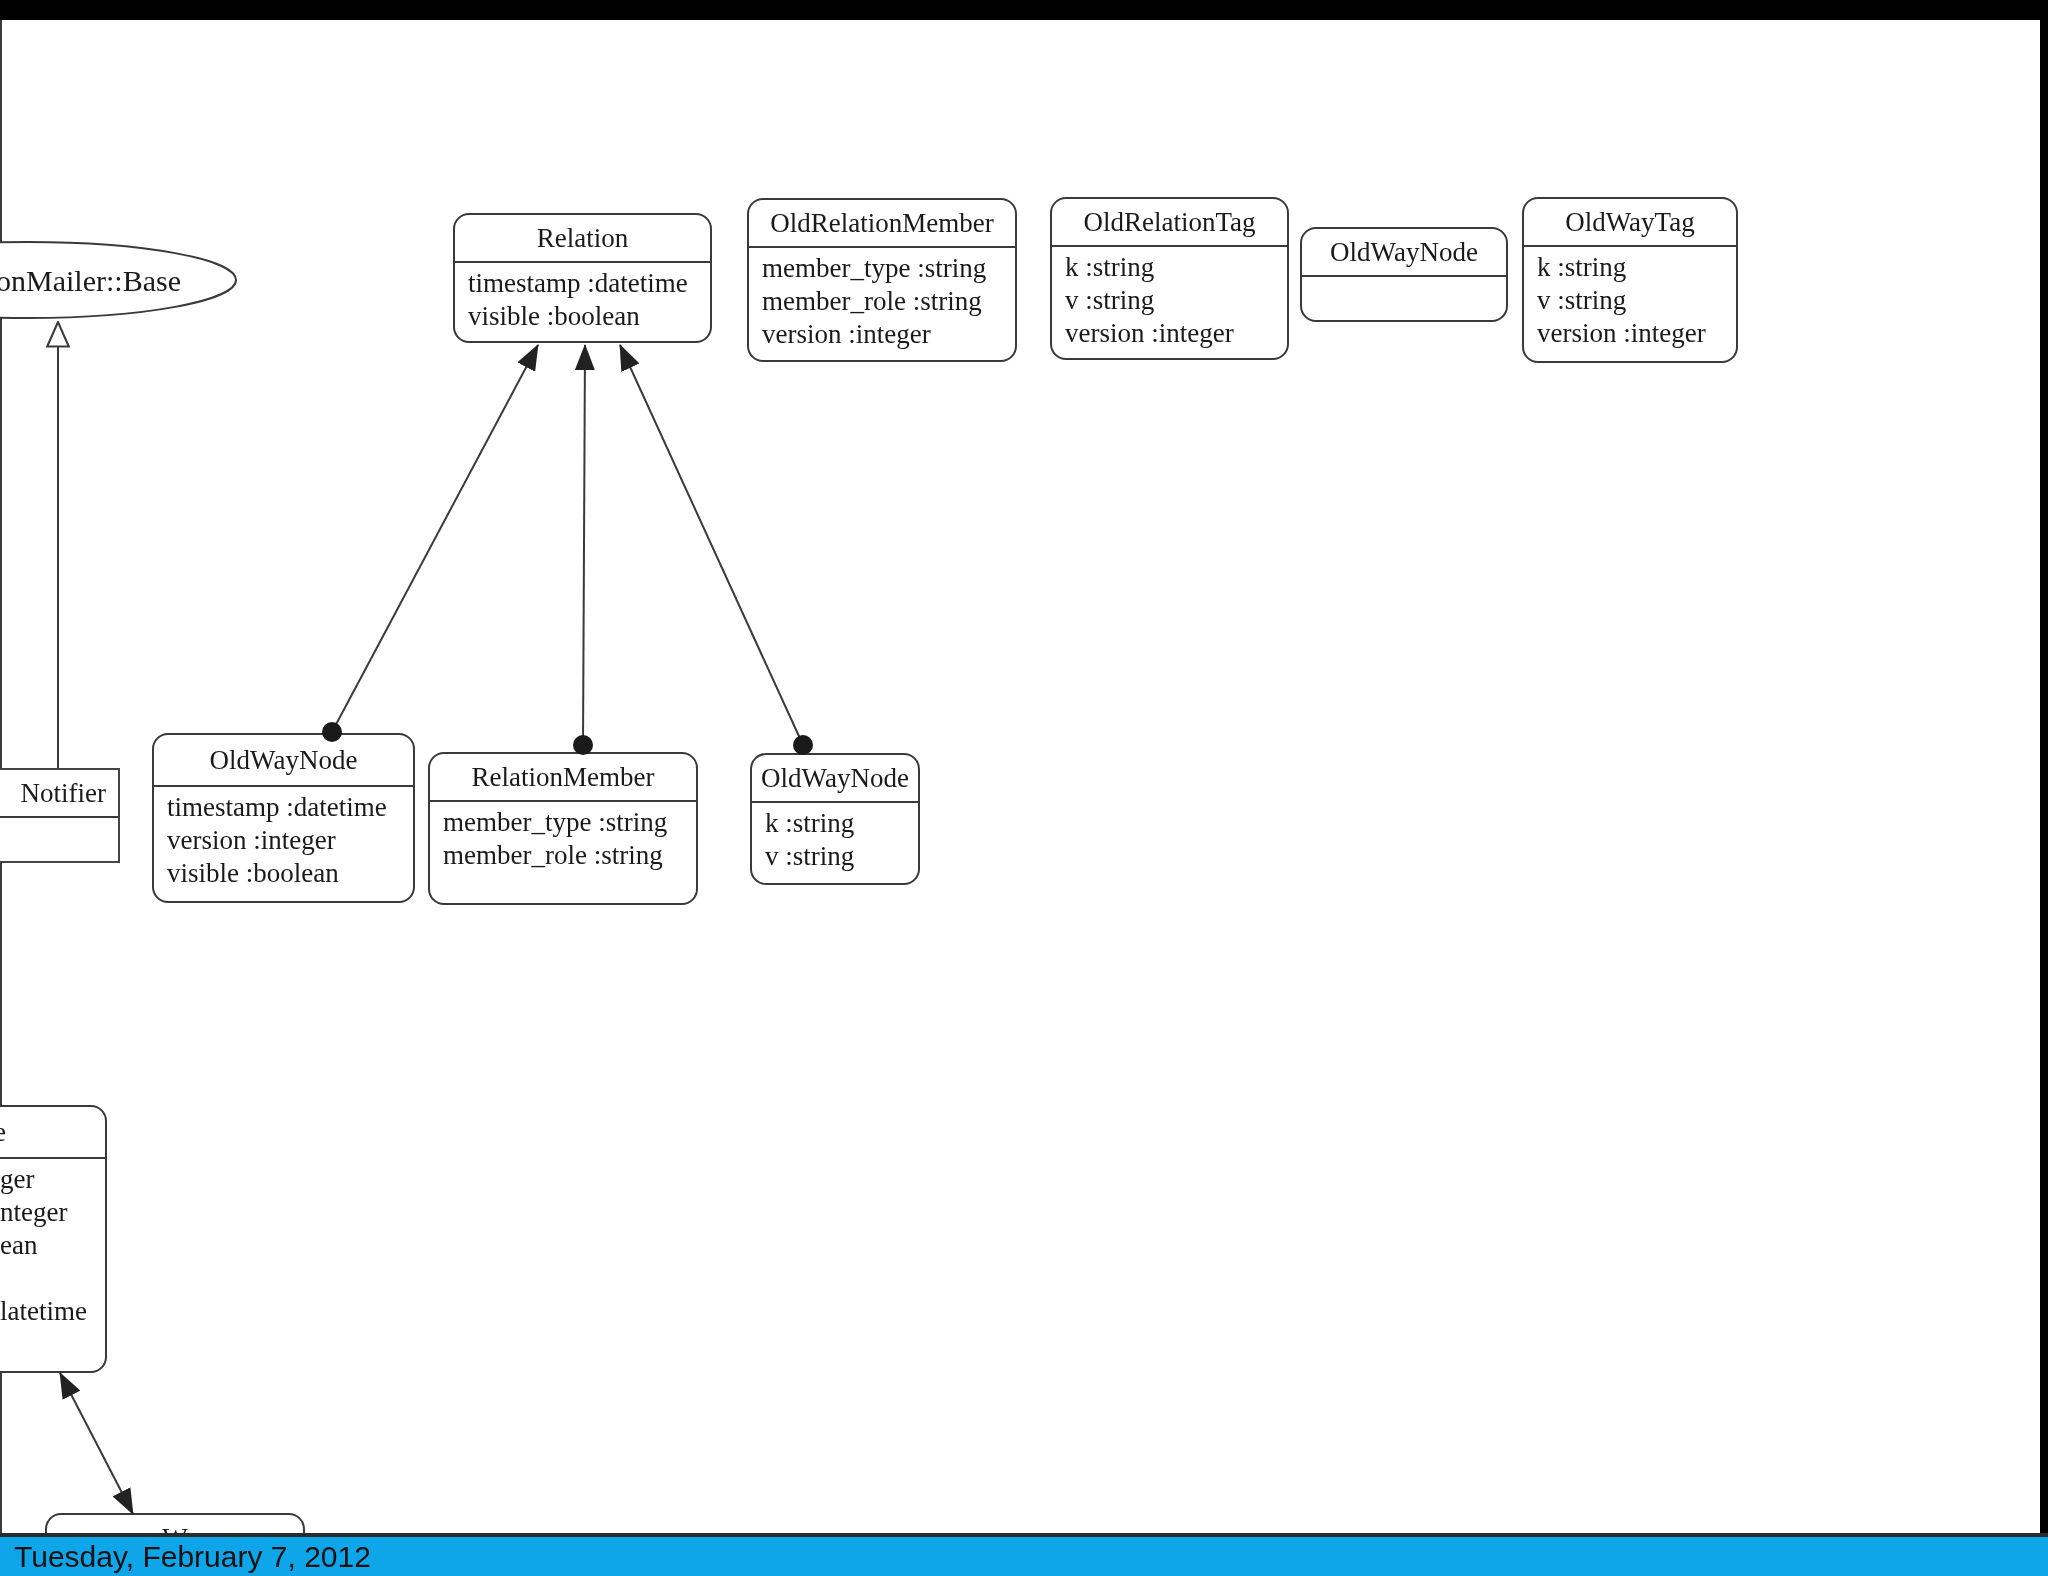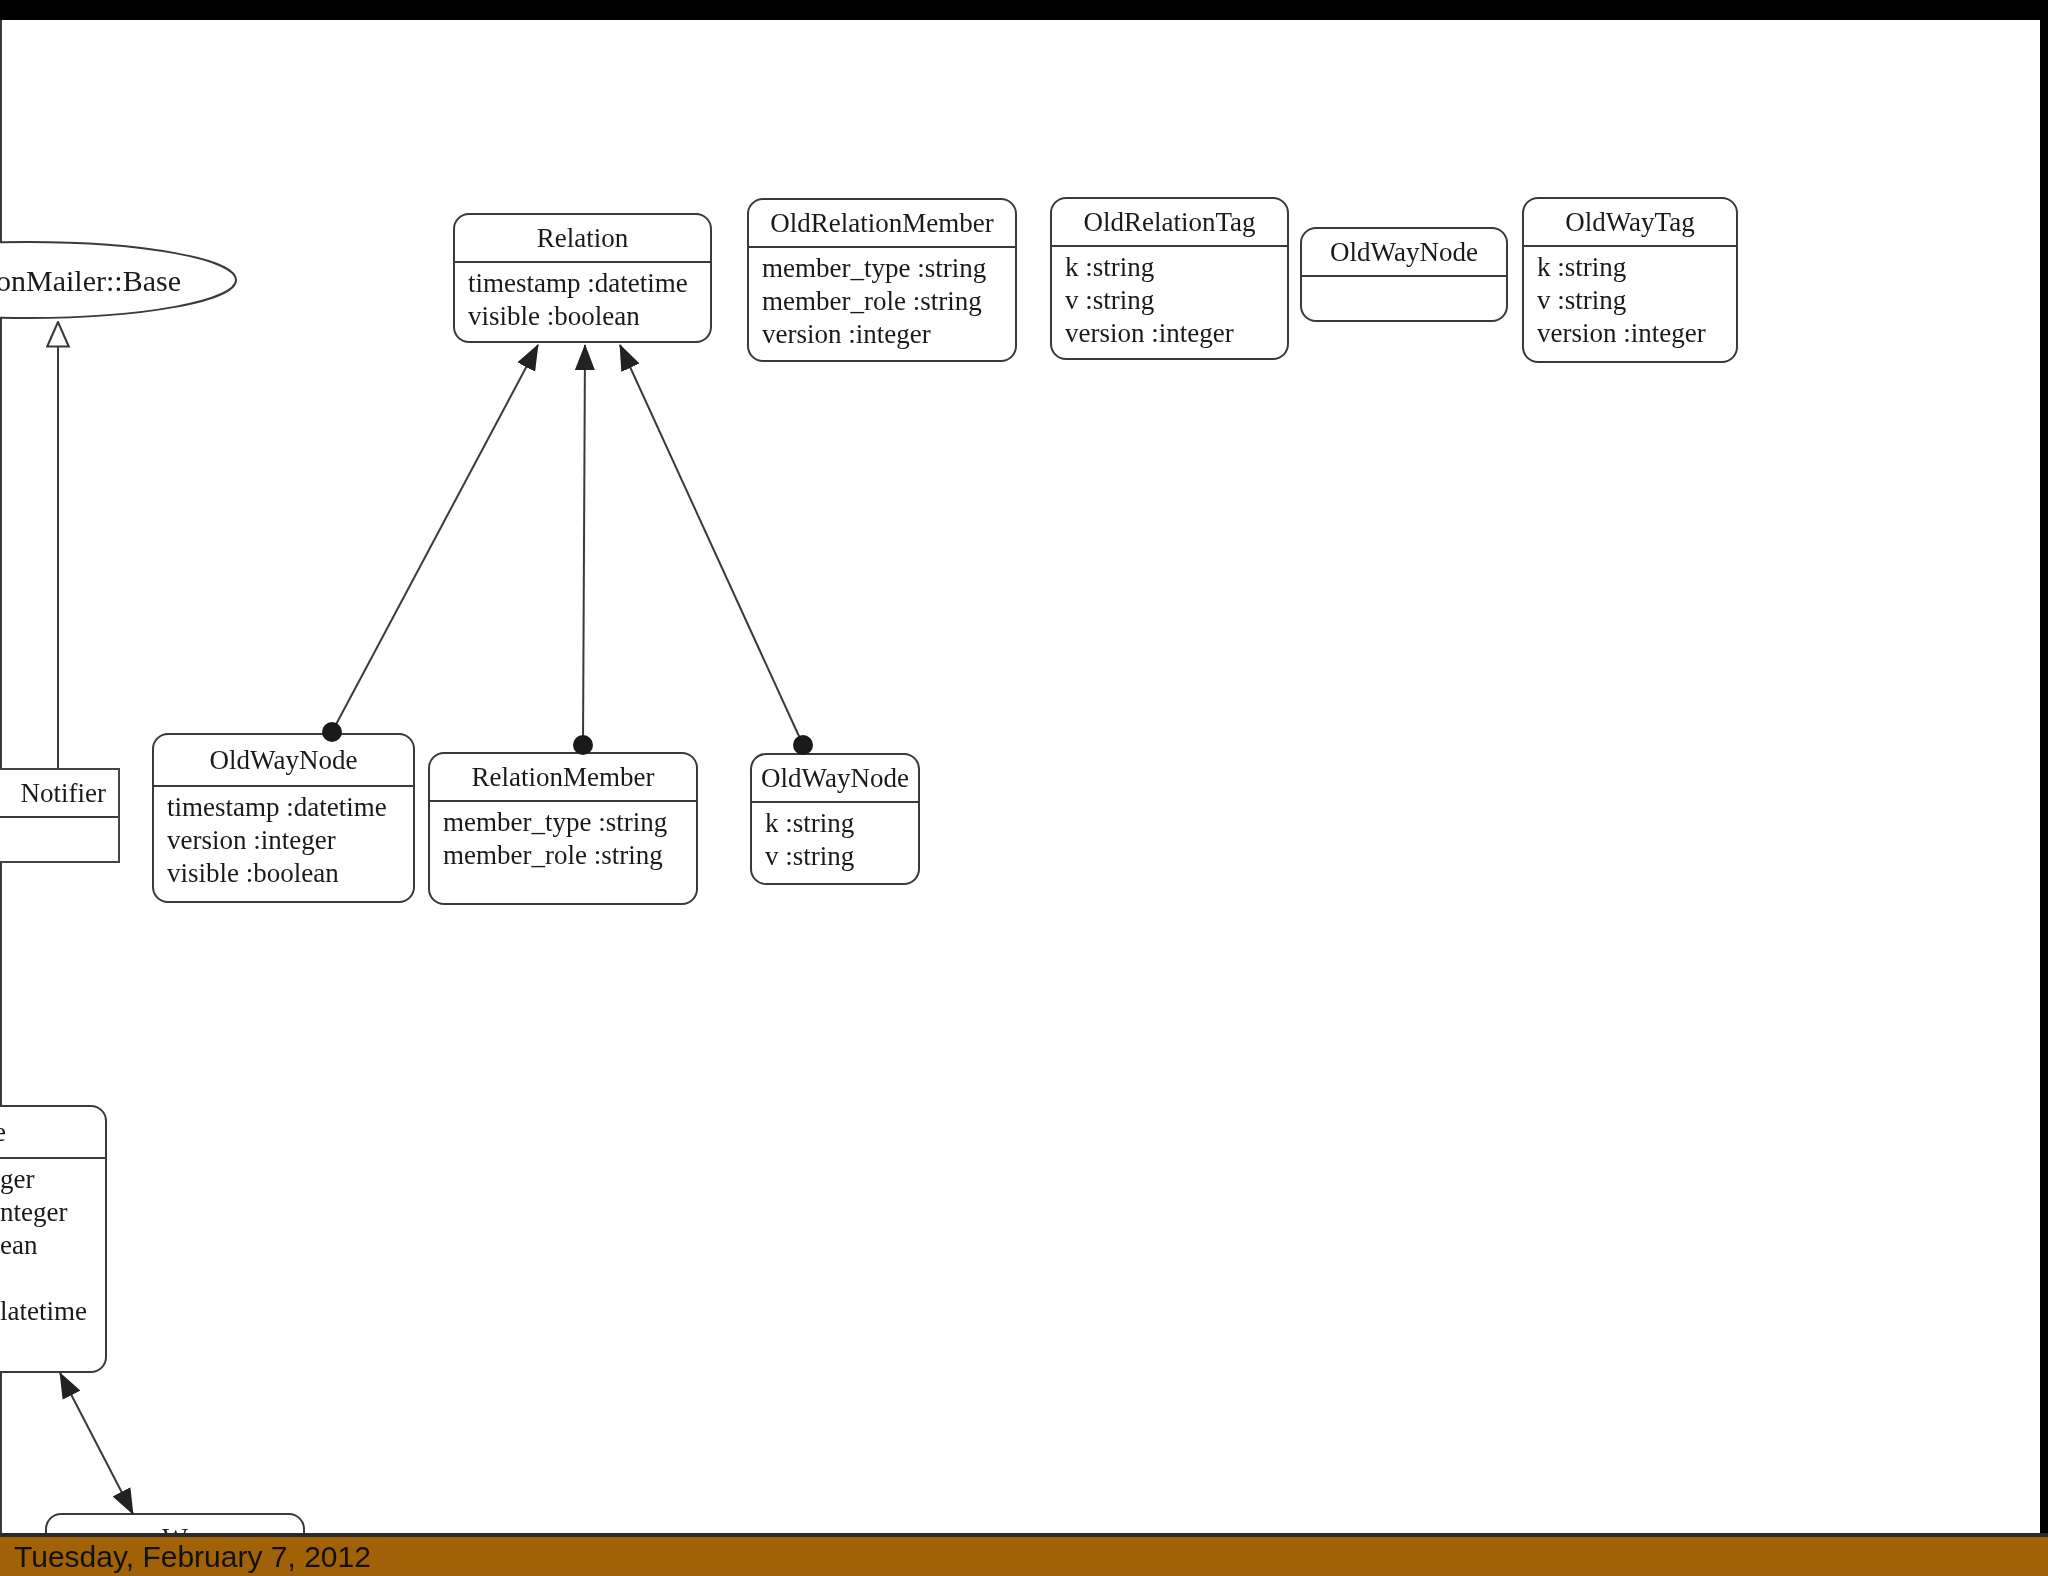--- a/index.html
+++ b/index.html
@@ -26,21 +26,21 @@
   }
   .uml.square { border-radius:0; border-color:#444; }
   .uml .title {
     height:46px; display:flex; align-items:center; justify-content:center;
     border-bottom:2px solid #3a3a3a; white-space:nowrap; overflow:hidden;
   }
   .uml .attrs { padding:4px 13px 0 13px; }
   .uml .attr { line-height:33px; min-height:33px; white-space:nowrap; }
 
   .footer {
-    position:absolute; left:0; top:1537px; width:2048px; height:39px; background:#a16207;
+    position:absolute; left:0; top:1537px; width:2048px; height:39px; background:#0ea5e9;
     font-family:"Liberation Sans", sans-serif; font-size:30px; color:#111;
     line-height:40px; z-index:6;
   }
   .footer .date { position:absolute; left:14px; top:0; white-space:nowrap; }
 </style>
 </head>
 <body>
 
 <div id="page">
 

